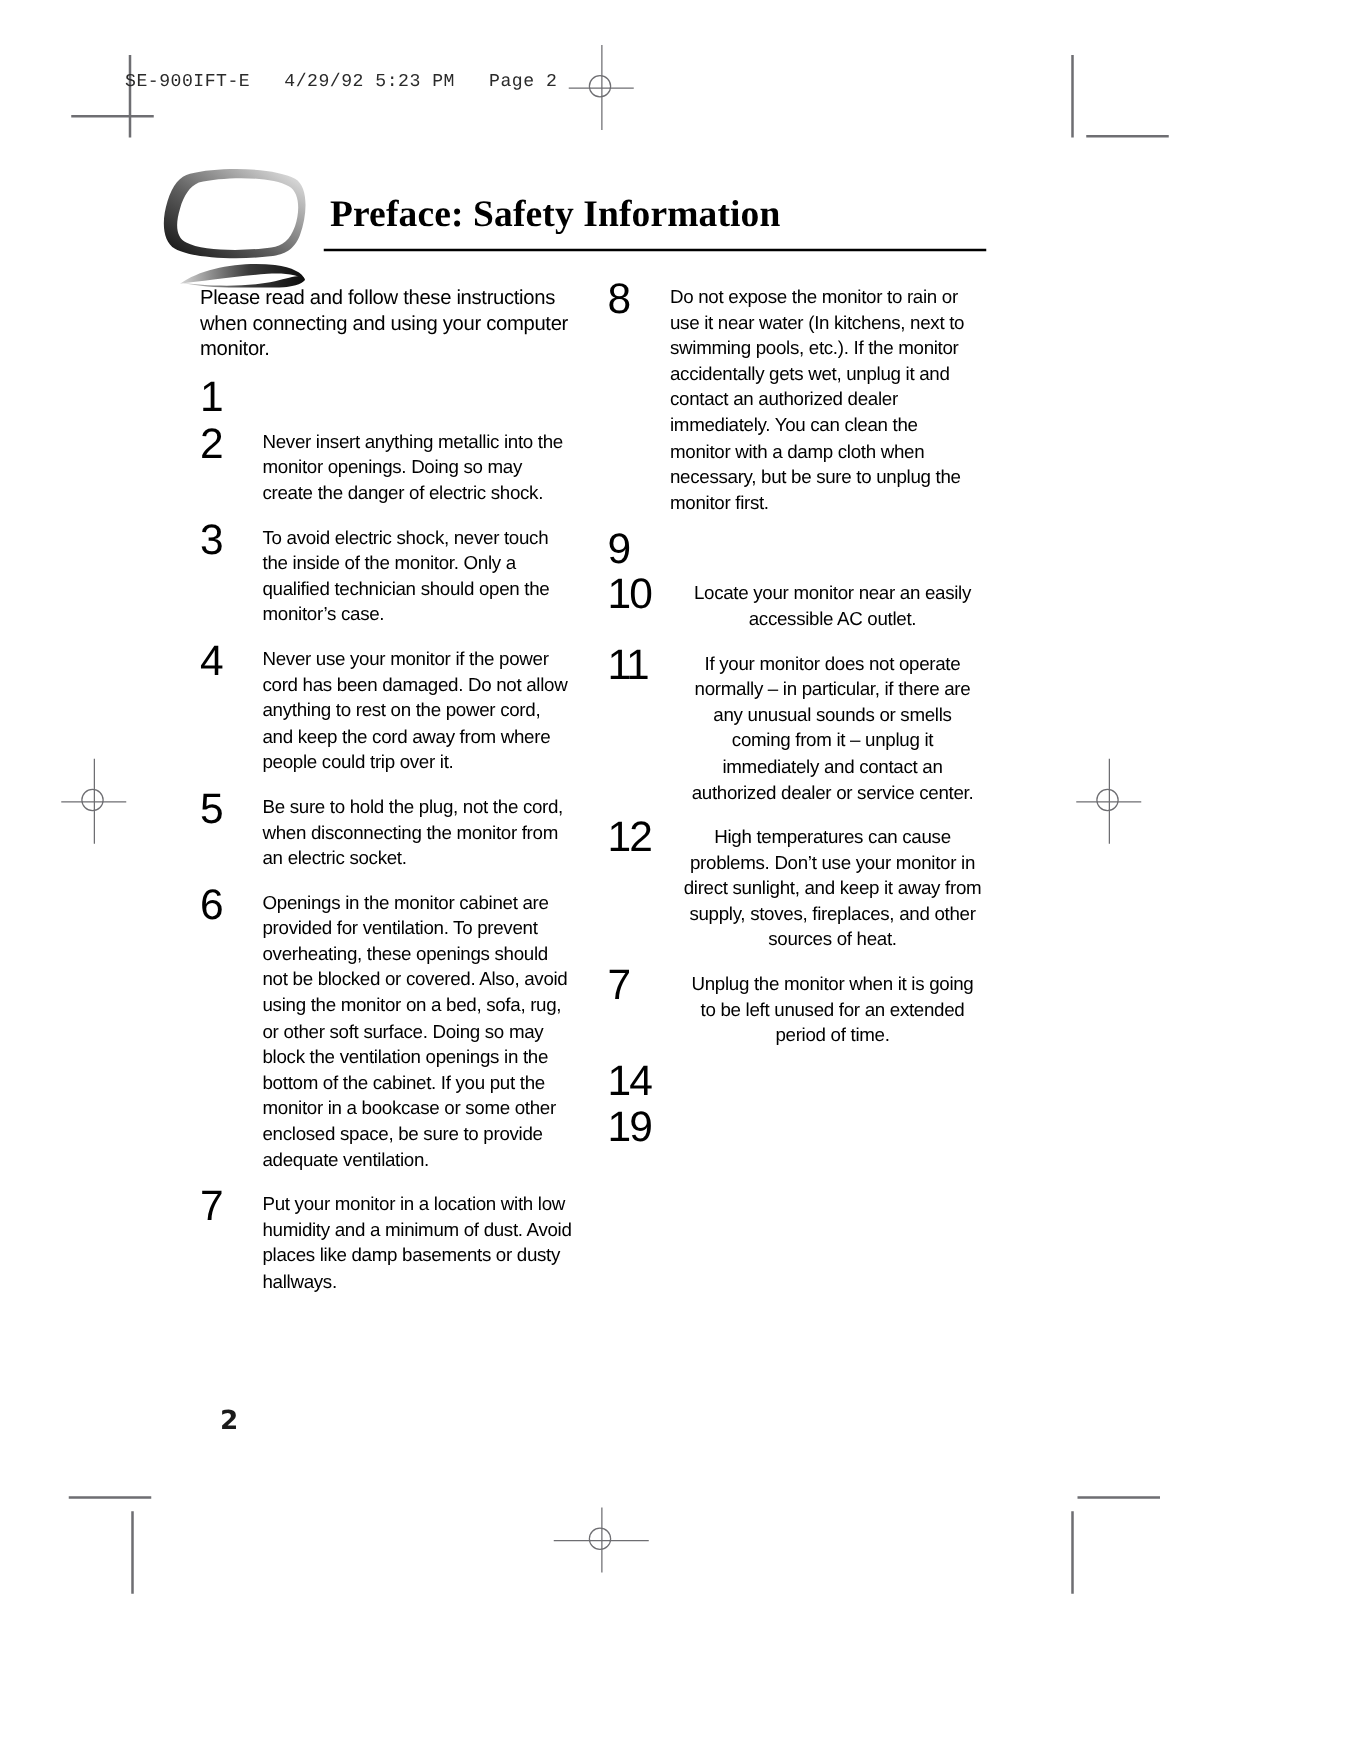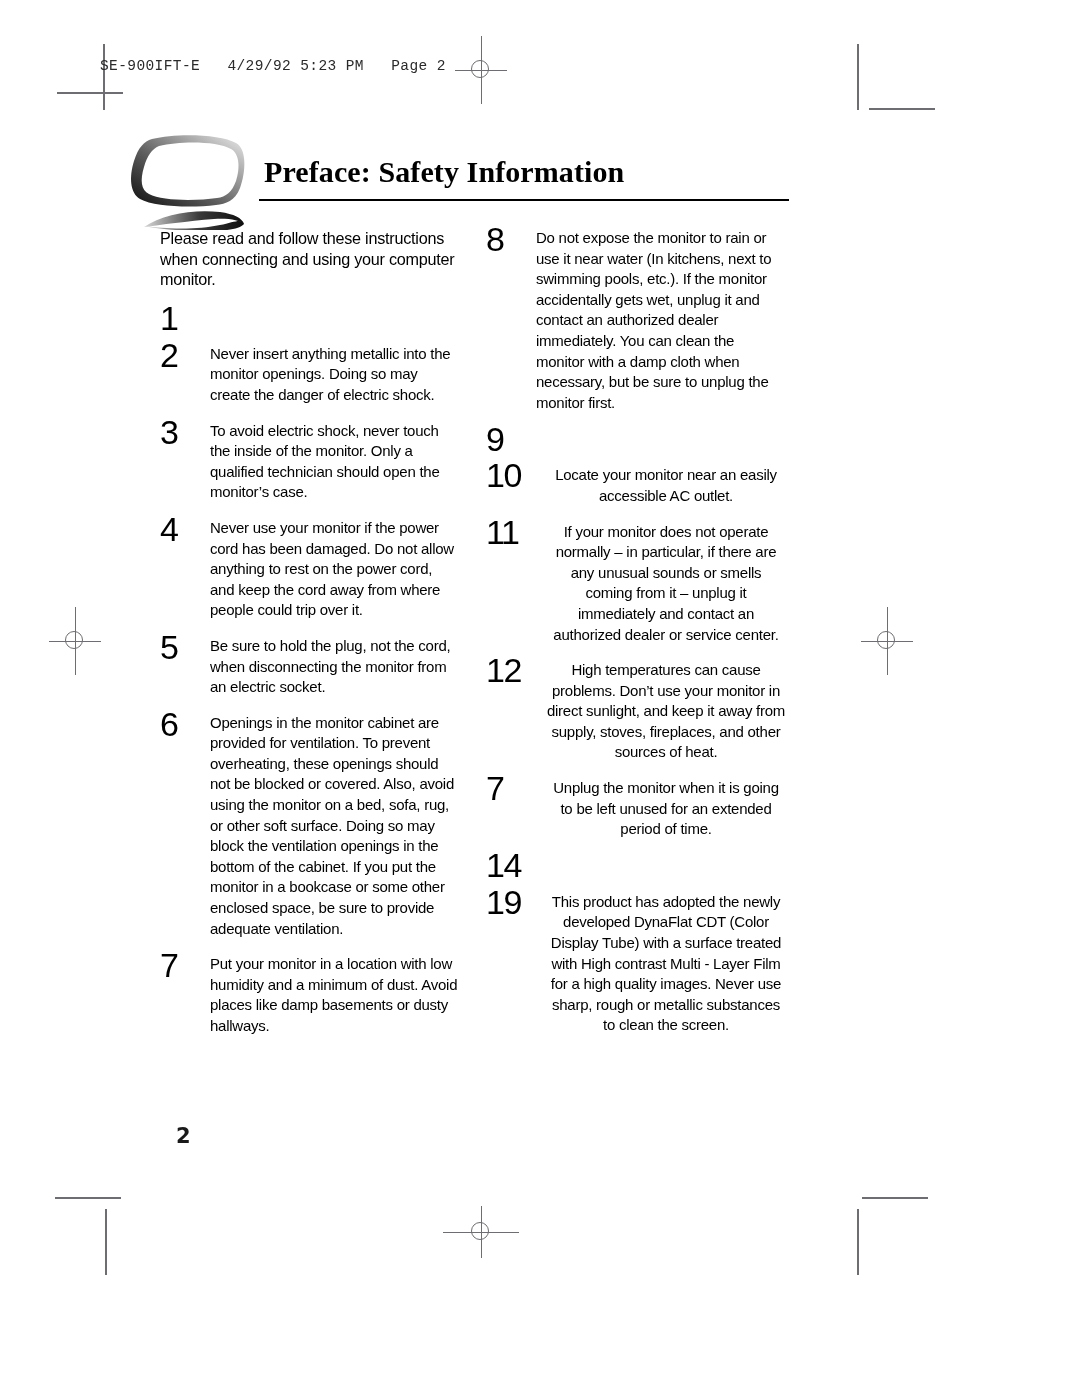--- a/index.html
+++ b/index.html
@@ -322,19 +322,18 @@
     </div>
     <div class="item two-digit">
       <div class="item-num wide">7</div>
       <div class="item-body">Unplug the monitor when it is going to be left unused for an extended period of time.</div>
     </div>
     <div class="item two-digit">
       <div class="item-num wide">14</div>
     </div>
     <div class="item two-digit">
       <div class="item-num wide">19</div>
-      <div class="item-body">This product has adopted the newly developed DynaFlat CDT (Color Display Tube) with a surface treated with High contrast Multi - Layer Film for a high quality images. Never use sharp, rough or metallic substances to clean the screen.</div>
     </div>
   </div>
 
   <div class="page-number">2</div>
 
 </div>
 
 </body></html>

